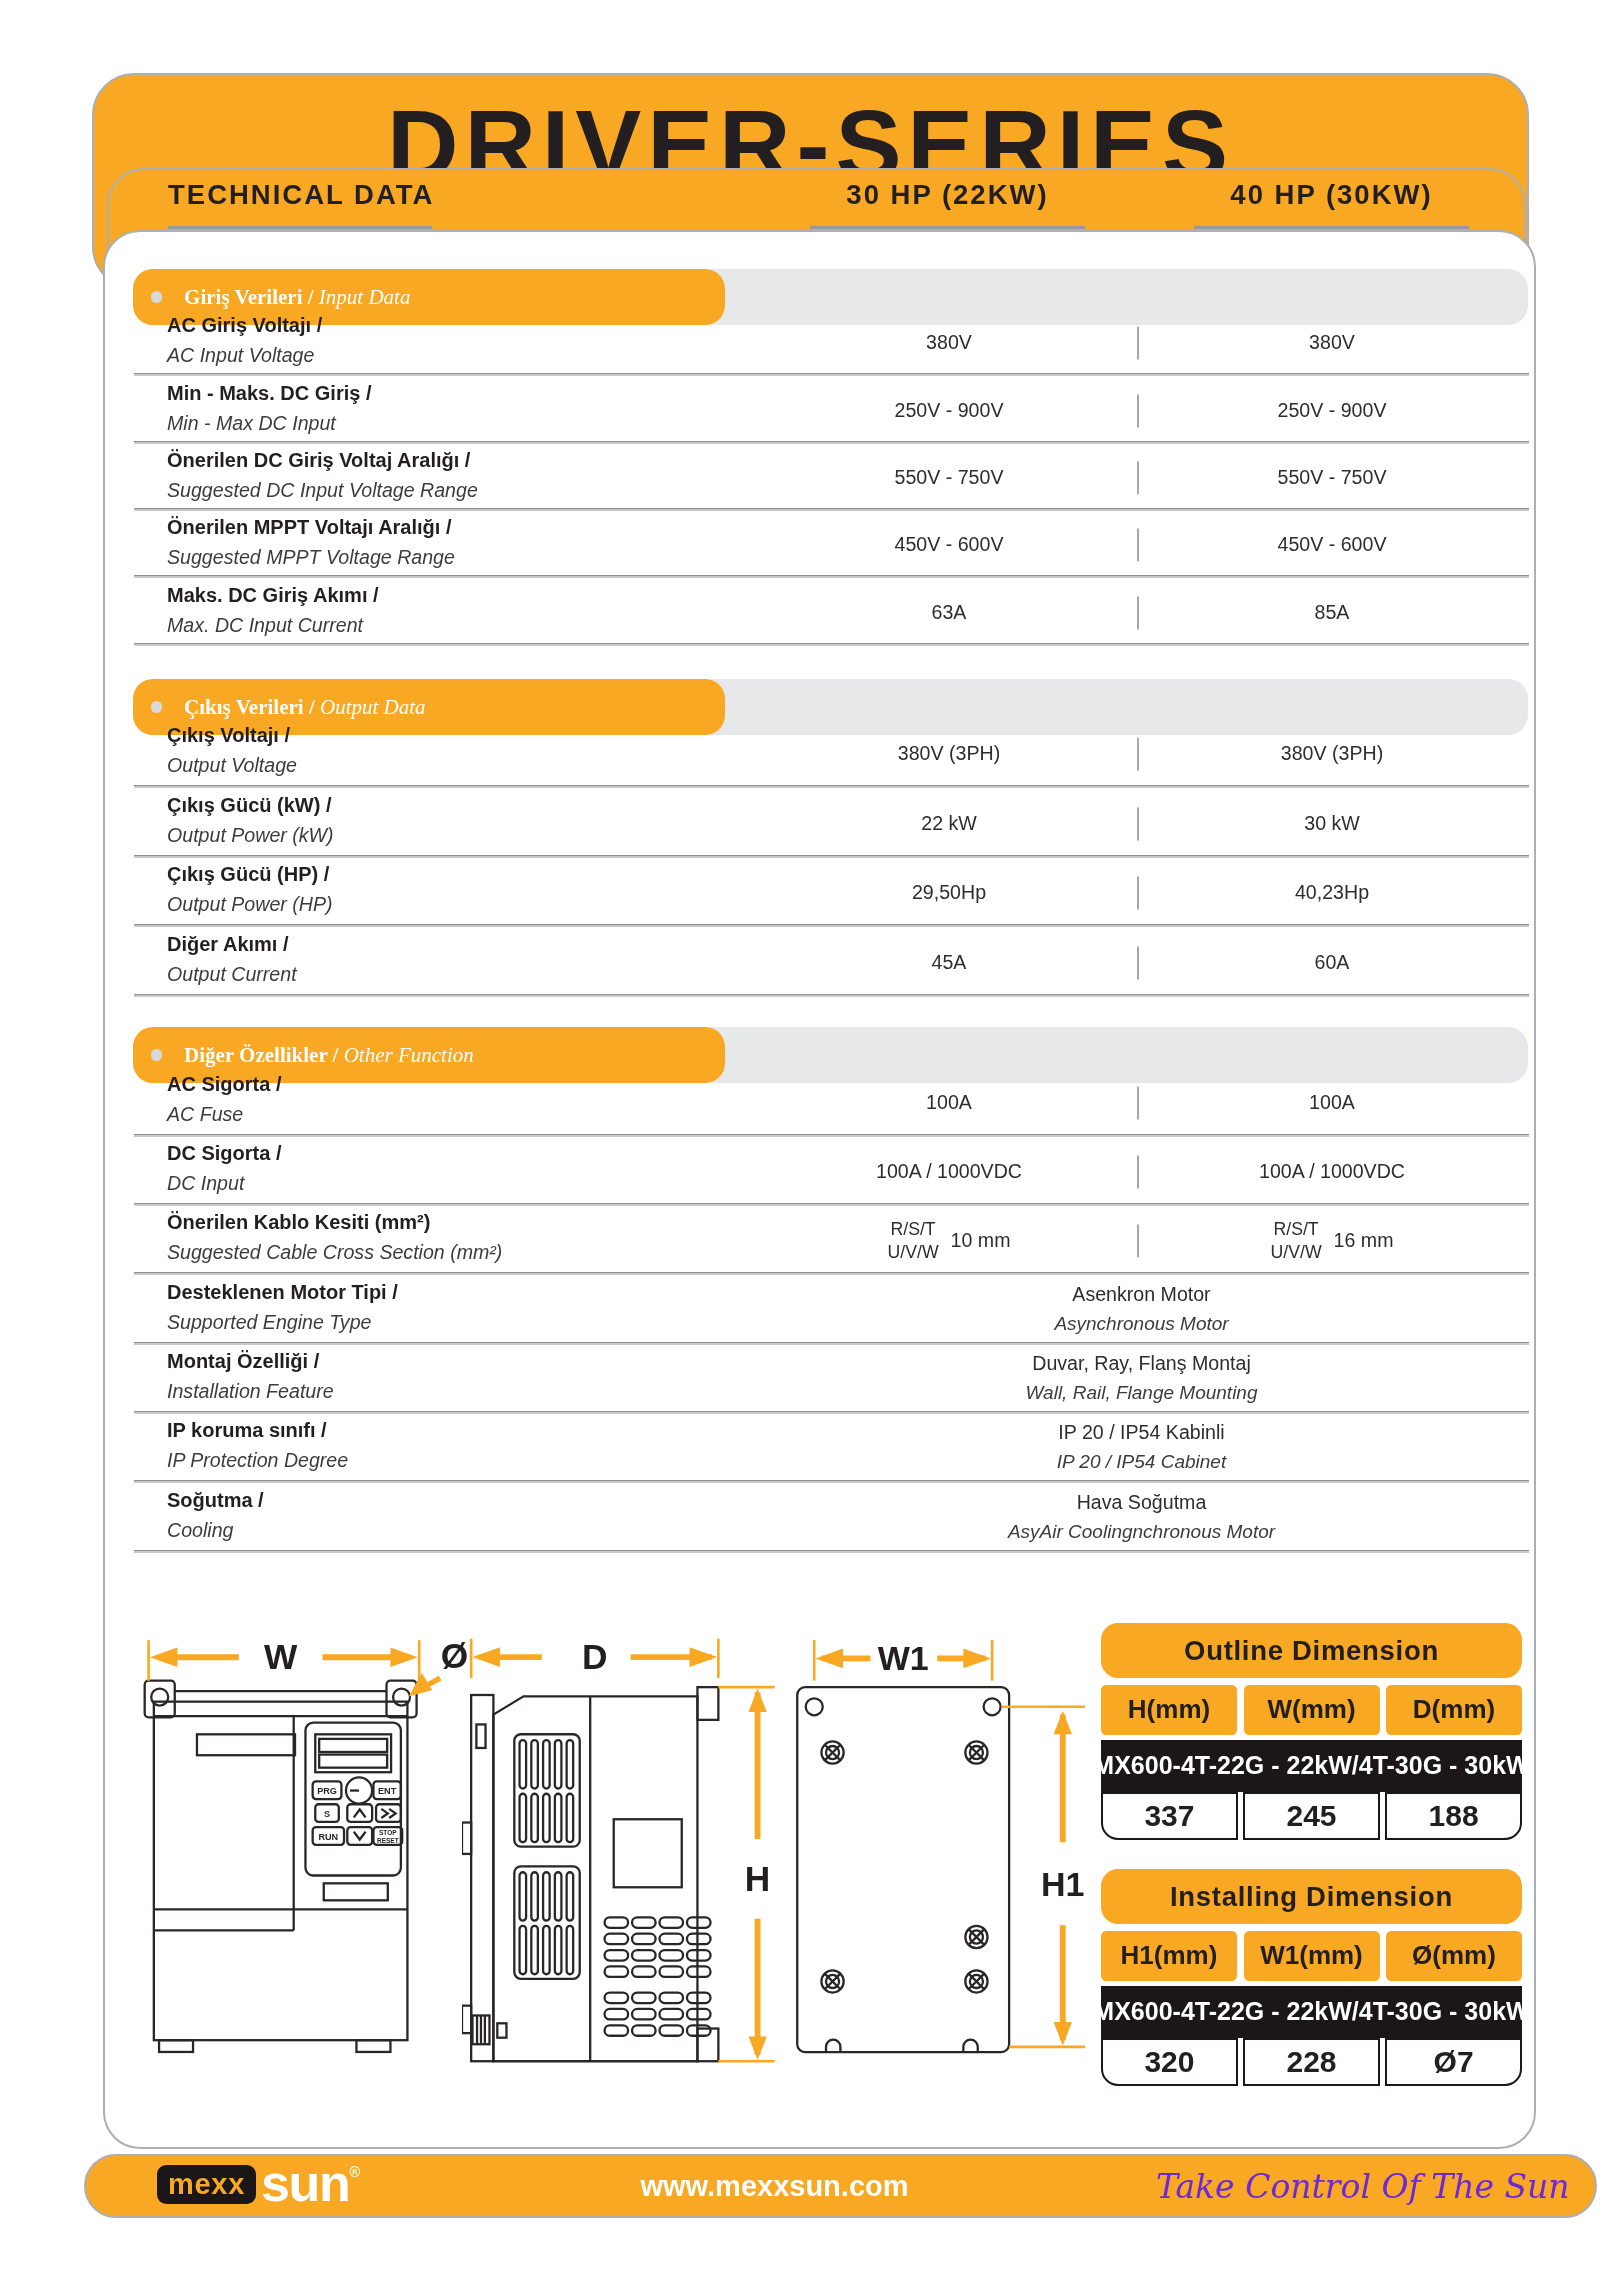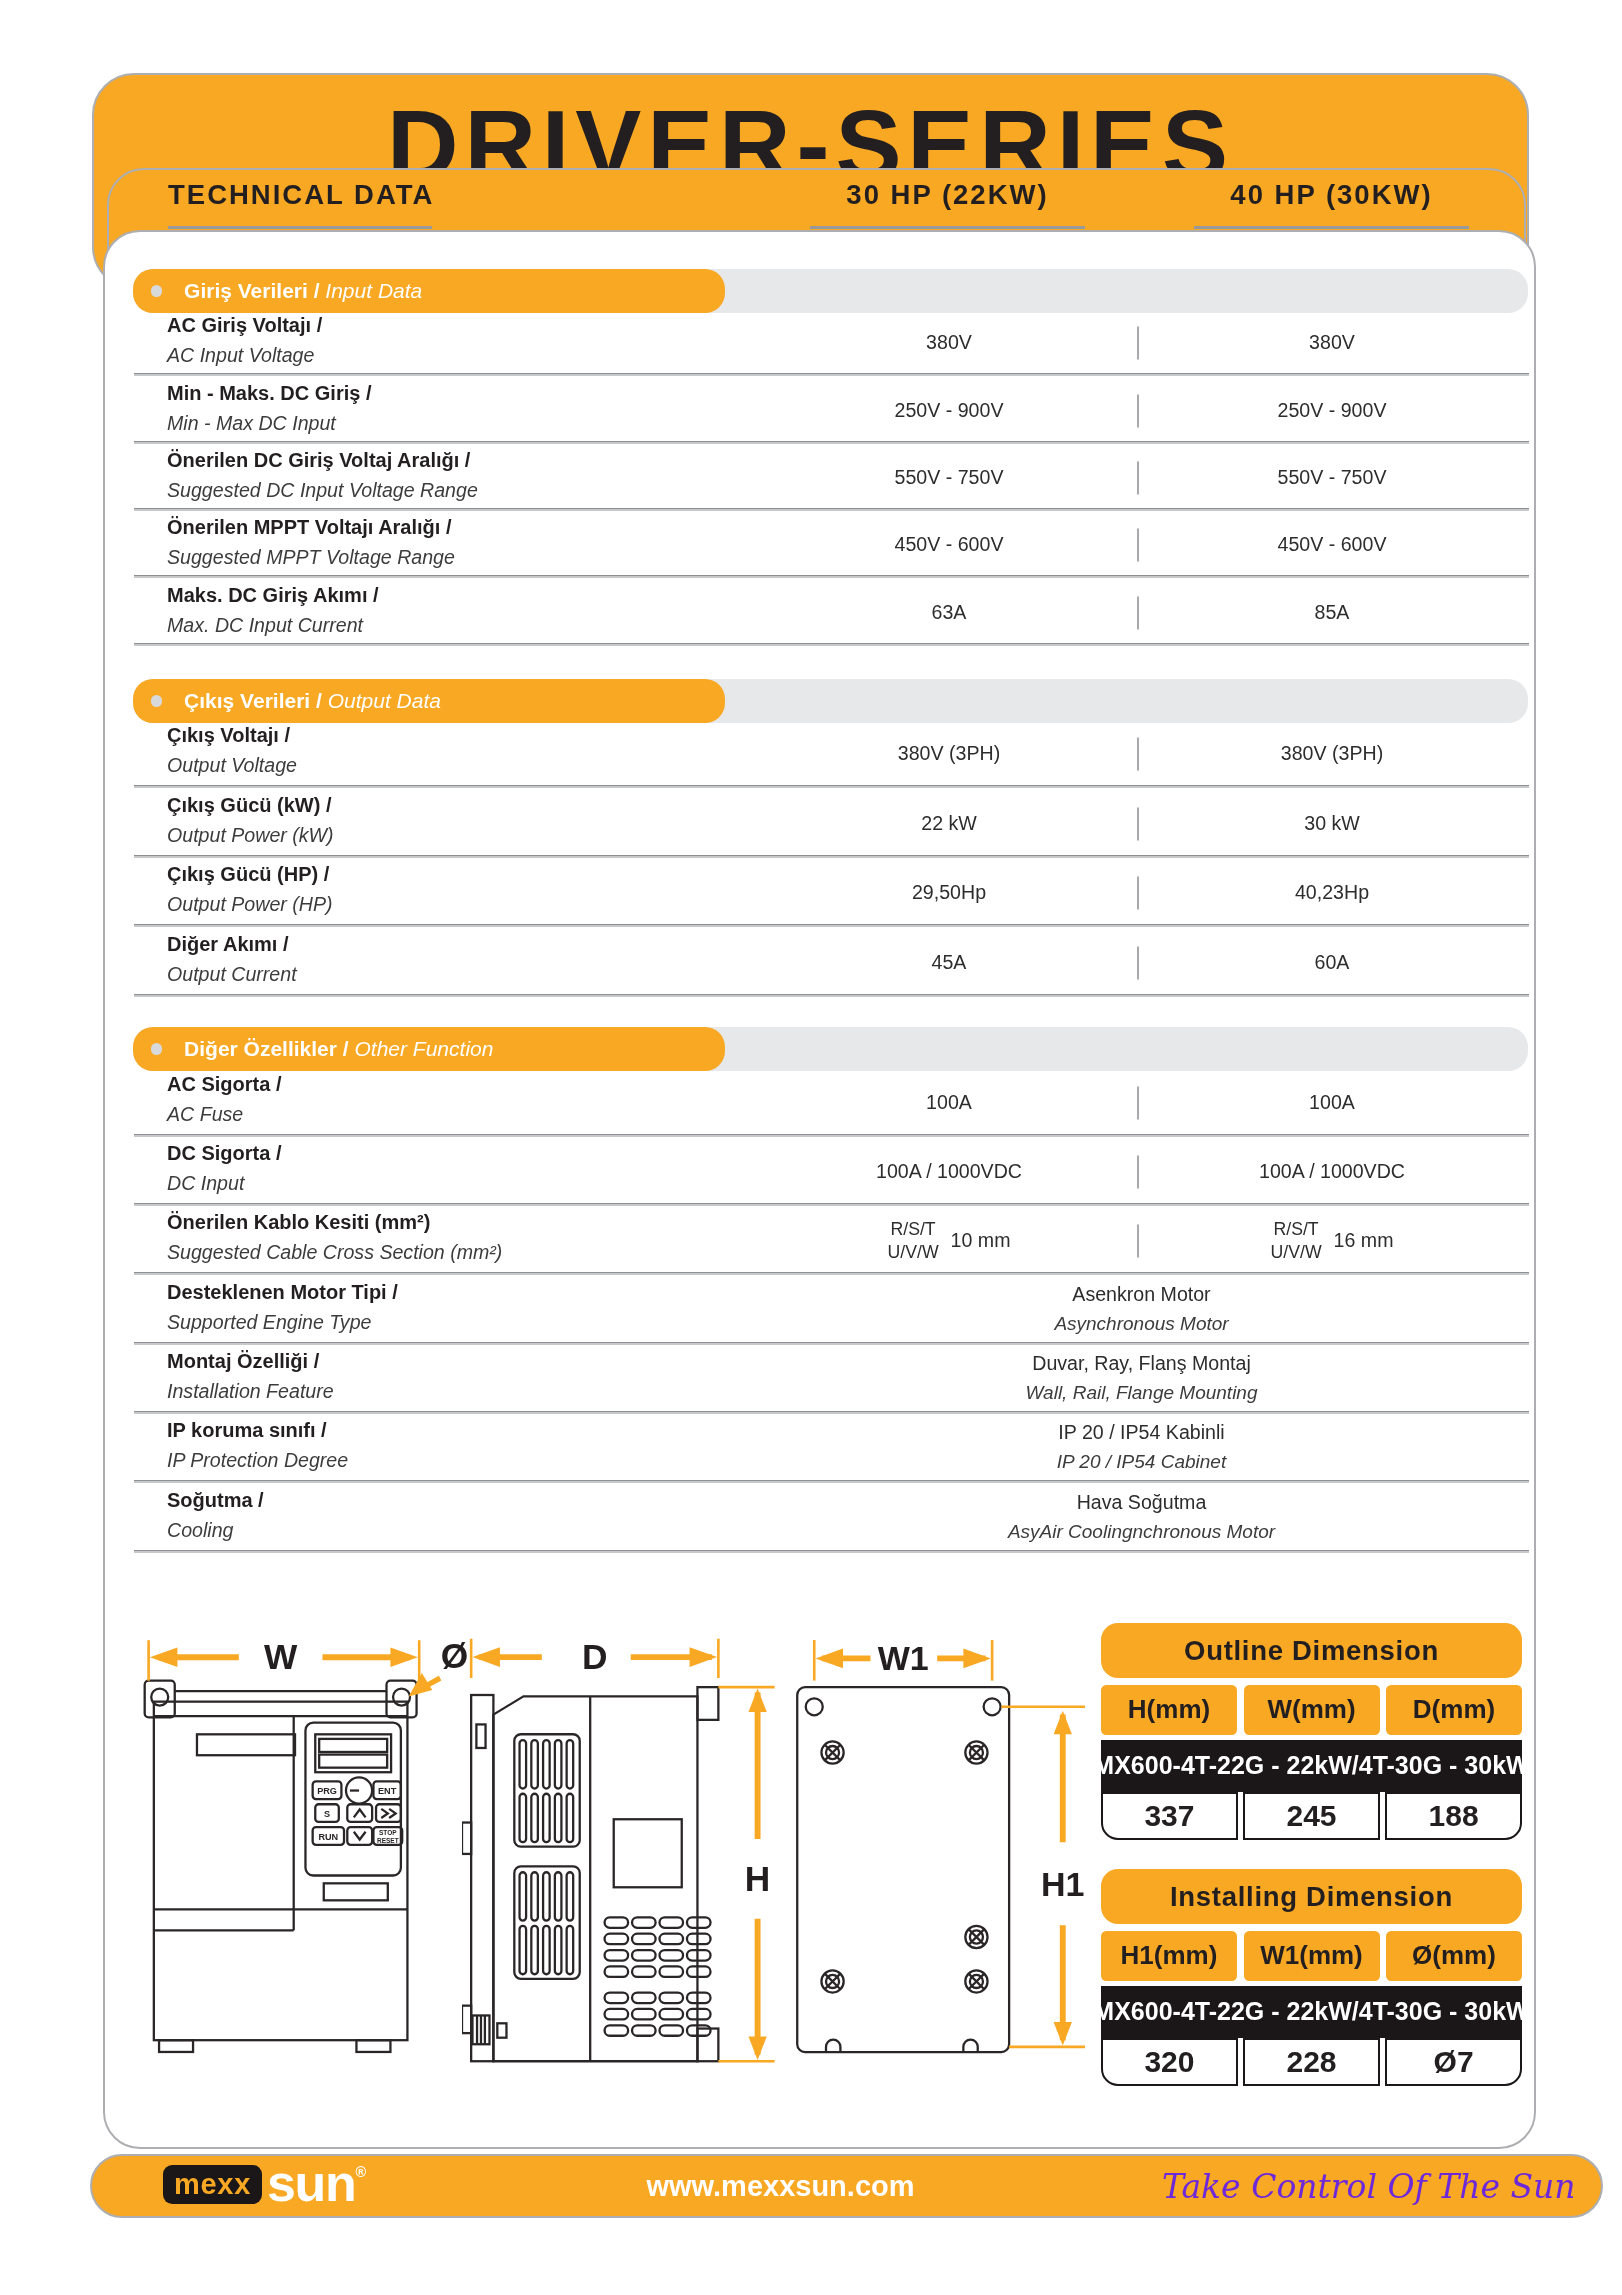--- a/index.html
+++ b/index.html
@@ -12,36 +12,36 @@
     --tbl-black:#1B1718;
   }
   *{margin:0;padding:0;box-sizing:border-box;}
   body{width:1623px;height:2295px;background:#ffffff;font-family:"Liberation Sans",sans-serif;color:var(--ink);position:relative;}
   #page{position:absolute;left:0;top:0;width:1623px;height:2295px;overflow:hidden;}
 
   .card{position:absolute;border:2.6px solid var(--border-gray);}
   #header-card{left:92px;top:73px;width:1437px;height:216px;background:var(--yellow);border-radius:42px;z-index:1;}
   #subheader-card{left:107px;top:168px;width:1419px;height:190px;background:var(--yellow);border-radius:37px;z-index:2;}
   #content-card{left:103px;top:230px;width:1433px;height:1919px;background:#fff;border-radius:37px;z-index:3;}
-  #footer-card{left:90px;top:2154px;width:1513px;height:64px;background:var(--yellow);border-radius:32px;z-index:4;}
+  #footer-card{left:84px;top:2154px;width:1513px;height:64px;background:var(--yellow);border-radius:32px;z-index:4;}
 
   #main-title{position:absolute;left:0;right:0;top:13px;text-align:center;font-size:99px;font-weight:800;letter-spacing:5.9px;color:var(--ink);white-space:nowrap;}
 
   .subhead-text{position:absolute;top:9.2px;font-size:27.5px;font-weight:800;letter-spacing:2px;color:var(--ink);white-space:nowrap;}
   #td-label{left:59px;}
   .subhead-col{width:327px;text-align:center;}
   #col-header-1{left:675px;}
   #col-header-2{left:1059px;}
   .hrule{position:absolute;top:56px;height:2.6px;background:#97999C;}
   #td-rule{left:59px;width:264px;}
   #col1-rule{left:701px;width:275px;}
   #col2-rule{left:1085px;width:275px;}
 
   
-  .section-pill{position:absolute;left:28px;width:1395px;height:44px;}
+  .section-pill{position:absolute;left:28px;width:1395px;height:56px;font-family:Liberation Serif, serif;}
   .pill-track{position:absolute;inset:0;background:var(--track);border-radius:20px;}
   .pill-head{position:absolute;left:0;top:0;bottom:0;width:592px;background:var(--yellow);border-radius:20px;display:flex;align-items:center;}
   .pill-dot{width:11.8px;height:11.8px;border-radius:50%;background:#D8D9DB;margin-left:17.7px;flex:none;}
   .pill-text{margin-left:21.6px;font-size:21px;font-weight:700;color:#fff;white-space:nowrap;}
   .pill-text .en{font-weight:400;font-style:italic;}
 
   
   .row{position:absolute;left:0;width:1433px;}
   .row .tr-label{position:absolute;left:62px;top:5.2px;font-size:20px;font-weight:700;color:var(--ink);white-space:nowrap;}
   .row .en-label{position:absolute;left:62px;top:35px;font-size:19.6px;font-style:italic;color:#3c3c3d;white-space:nowrap;}

